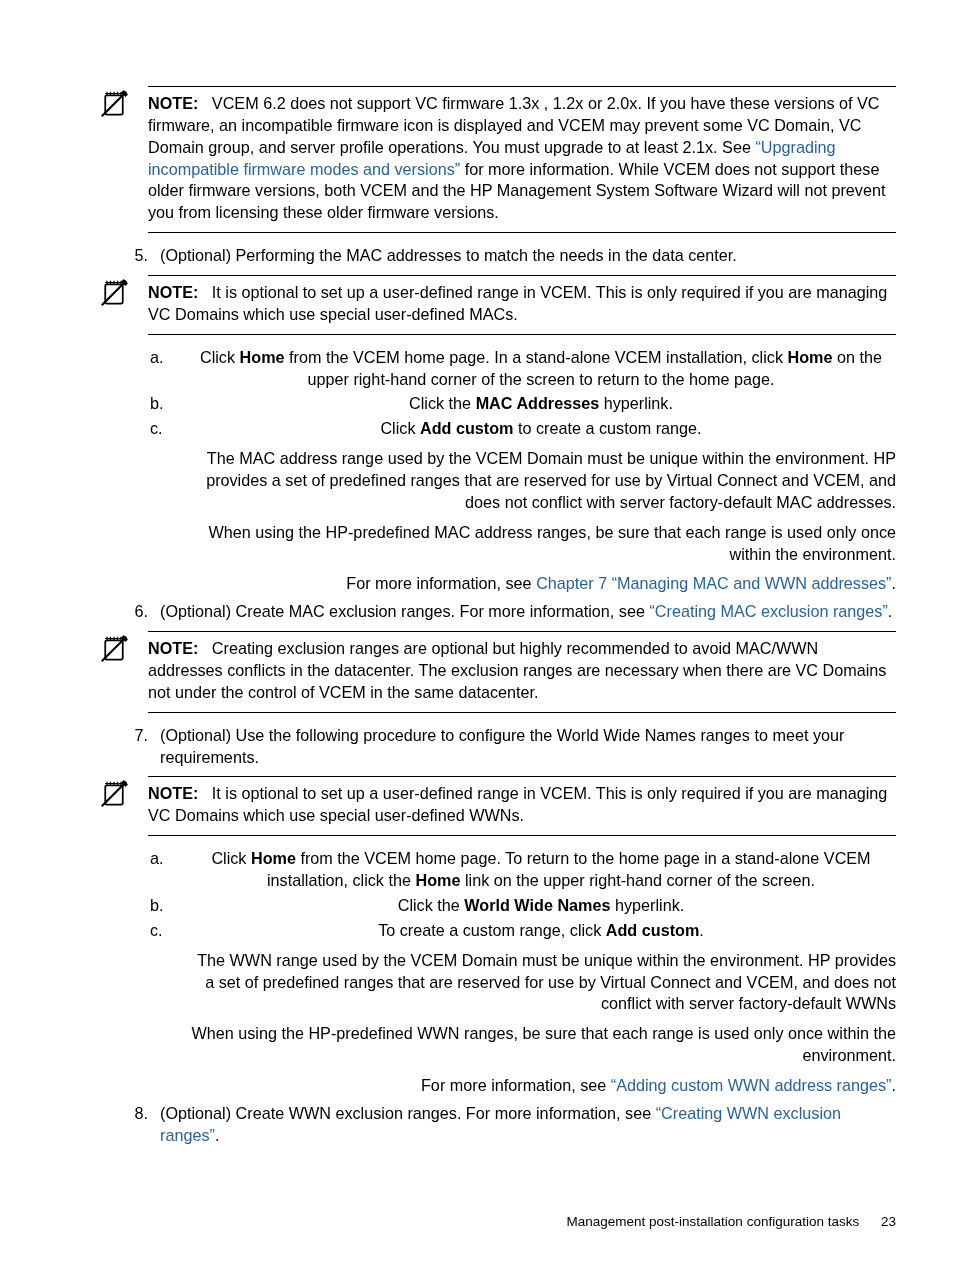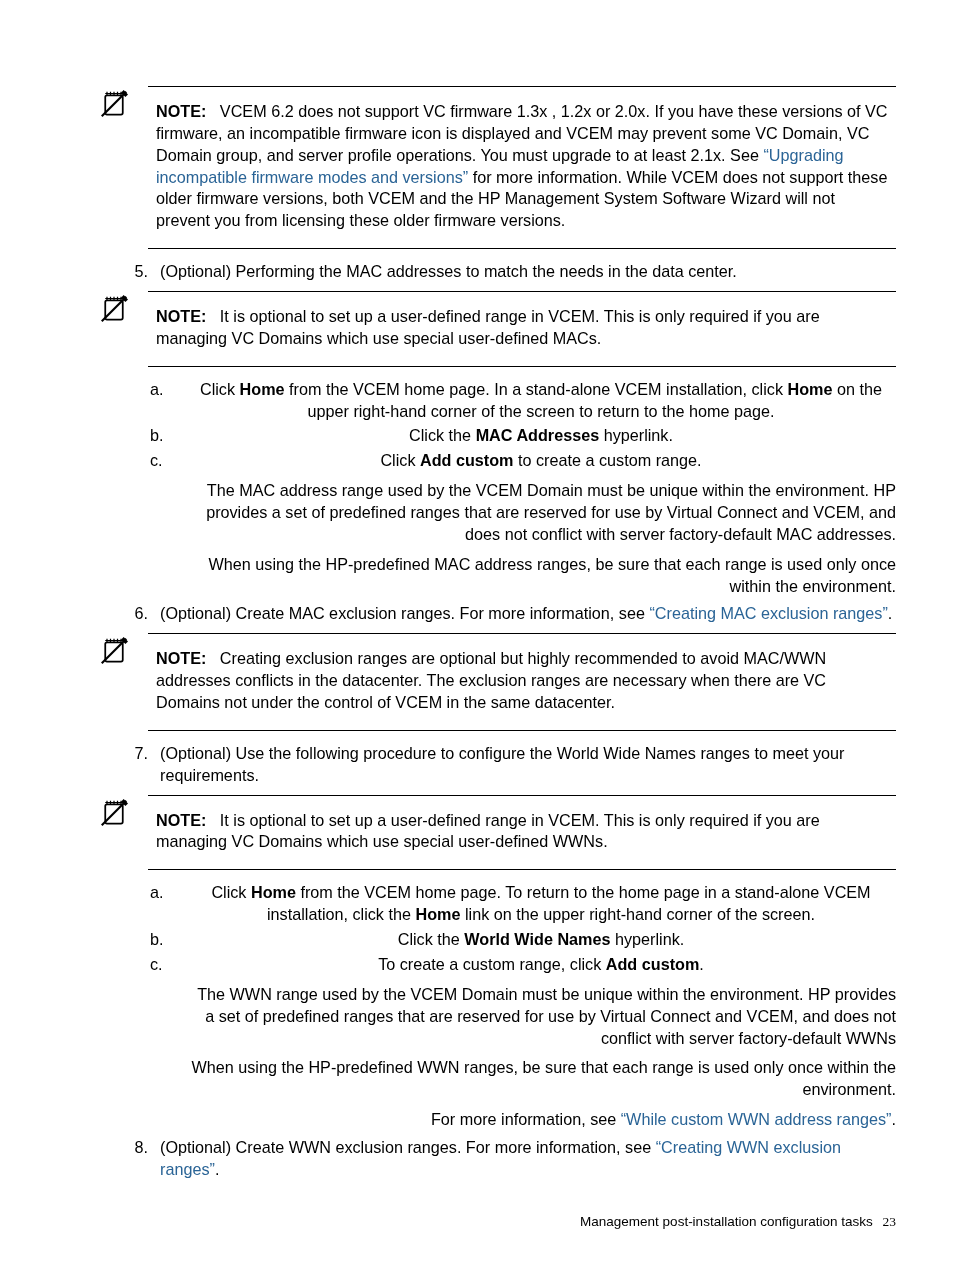--- a/index.html
+++ b/index.html
@@ -29,21 +29,21 @@
     position: relative;
   }
   .note-icon {
     position: absolute;
     left: -48px;
     top: 3px;
     width: 28px;
     height: 28px;
   }
   .note-text {
-    margin: 8px;
+    margin: 0;
   }
   .link {
     color: #2a6496;
     font-weight: 300;
   }
   ol.top-list {
     list-style: none;
     padding: 0;
     margin: 0;
     counter-reset: none;
@@ -85,21 +85,21 @@
     text-align: right;
   }
   b { font-weight: 700; }
   .footer {
     position: absolute;
     bottom: 40px;
     right: 58px;
     font-size: 13.5px;
     font-weight: 300;
   }
-  .footer .pnum { margin-left: 6px; font-family: Liberation Serif, serif; }
+  .footer .pnum { margin-left: 18px; }
 </style>
 </head>
 <body>
 
 <div class="page">
 <div class="content">
 
   <div class="note-block">
     <svg class="note-icon" viewBox="0 0 32 32">
       <rect x="6" y="6" width="20" height="22" rx="2" fill="none" stroke="#000" stroke-width="2"></rect>
@@ -141,20 +141,21 @@
       <div class="smarker">b.</div>
       <div class="sbody"><span>Click the </span><b>MAC Addresses</b><span> hyperlink.</span></div>
     </li>
     <li class="substep">
       <div class="smarker">c.</div>
       <div class="sbody"><span>Click </span><b>Add custom</b><span> to create a custom range.</span></div>
     </li>
   </ol>
   <p class="sub-para">The MAC address range used by the VCEM Domain must be unique within the environment. HP provides a set of predefined ranges that are reserved for use by Virtual Connect and VCEM, and does not conflict with server factory-default MAC addresses.</p>
   <p class="sub-para">When using the HP-predefined MAC address ranges, be sure that each range is used only once within the environment.</p>
+  <p class="sub-para"><span>For more information, see </span><span class="link">Chapter 7 “Managing MAC and WWN addresses”</span><span>.</span></p>
 
   <ol class="top-list">
     <li class="step">
       <div class="marker">6.</div>
       <div class="body"><span>(Optional) Create MAC exclusion ranges. For more information, see </span><span class="link">“Creating MAC exclusion ranges”</span><span>.</span></div>
     </li>
   </ol>
 
   <div class="note-block">
     <svg class="note-icon" viewBox="0 0 32 32">
@@ -196,21 +197,21 @@
       <div class="smarker">b.</div>
       <div class="sbody"><span>Click the </span><b>World Wide Names</b><span> hyperlink.</span></div>
     </li>
     <li class="substep">
       <div class="smarker">c.</div>
       <div class="sbody"><span>To create a custom range, click </span><b>Add custom</b><span>.</span></div>
     </li>
   </ol>
   <p class="sub-para">The WWN range used by the VCEM Domain must be unique within the environment. HP provides a set of predefined ranges that are reserved for use by Virtual Connect and VCEM, and does not conflict with server factory-default WWNs</p>
   <p class="sub-para">When using the HP-predefined WWN ranges, be sure that each range is used only once within the environment.</p>
-  <p class="sub-para"><span>For more information, see </span><span class="link">“While custom WWN address ranges”</span><span>.</span></p>
+  <p class="sub-para"><span>For more information, see </span><span class="link">“Adding custom WWN address ranges”</span><span>.</span></p>
 
   <ol class="top-list">
     <li class="step">
       <div class="marker">8.</div>
       <div class="body"><span>(Optional) Create WWN exclusion ranges. For more information, see </span><span class="link">“Creating WWN exclusion ranges”</span><span>.</span></div>
     </li>
   </ol>
 
 </div>
 

